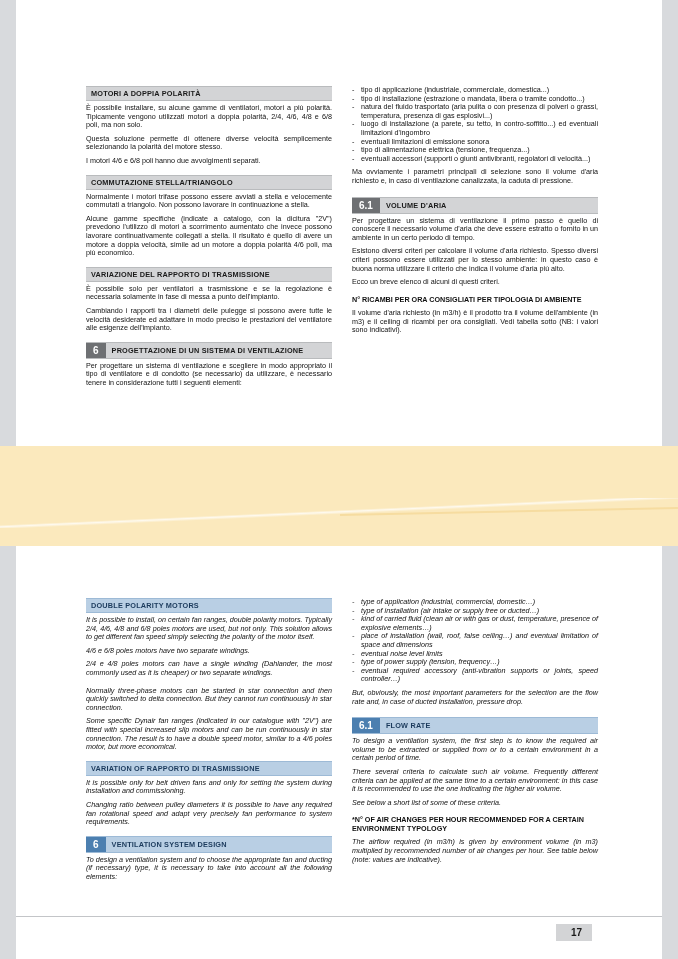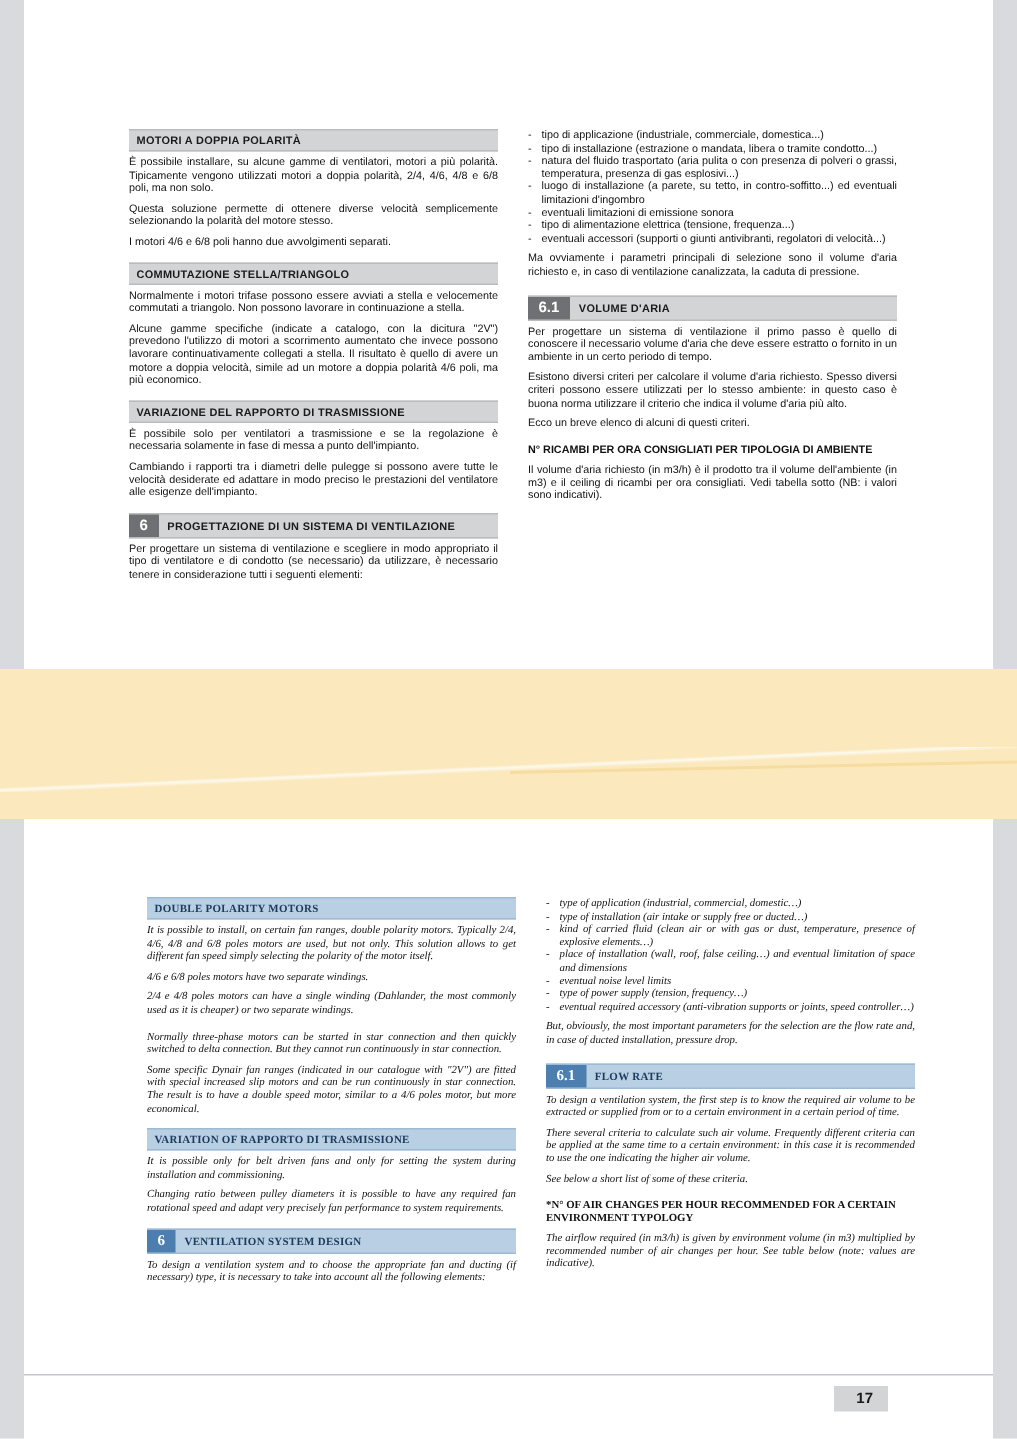--- a/index.html
+++ b/index.html
@@ -256,21 +256,21 @@
         <p>Esistono diversi criteri per calcolare il volume d'aria richiesto. Spesso diversi criteri possono essere utilizzati per lo stesso ambiente: in questo caso è buona norma utilizzare il criterio che indica il volume d'aria più alto.</p>
         <p>Ecco un breve elenco di alcuni di questi criteri.</p>
 
         <div class="spacer4"></div>
         <div class="sub">N° RICAMBI PER ORA CONSIGLIATI PER TIPOLOGIA DI AMBIENTE</div>
         <div class="spacer4"></div>
         <p>Il volume d'aria richiesto (in m3/h) è il prodotto tra il volume dell'ambiente (in m3) e il ceiling di ricambi per ora consigliati. Vedi tabella sotto (NB: i valori sono indicativi).</p>
       </div>
     </div>
 
-    <div class="cols" style="top:570px; left:12px;font-family:Liberation Serif, serif;">
+    <div class="cols" style="top:570px; left:0;">
 
       <div class="col">
 
         <div class="bar blue">
           <div class="bar-title">DOUBLE POLARITY MOTORS</div>
         </div>
         <p class="it">It is possible to install, on certain fan ranges, double polarity motors. Typically 2/4, 4/6, 4/8 and 6/8 poles motors are used, but not only. This solution allows to get different fan speed simply selecting the polarity of the motor itself.</p>
         <p class="it">4/6 e 6/8 poles motors have two separate windings.</p>
         <p class="it">2/4 e 4/8 poles motors can have a single winding (Dahlander, the most commonly used as it is cheaper) or two separate windings.</p>
 

